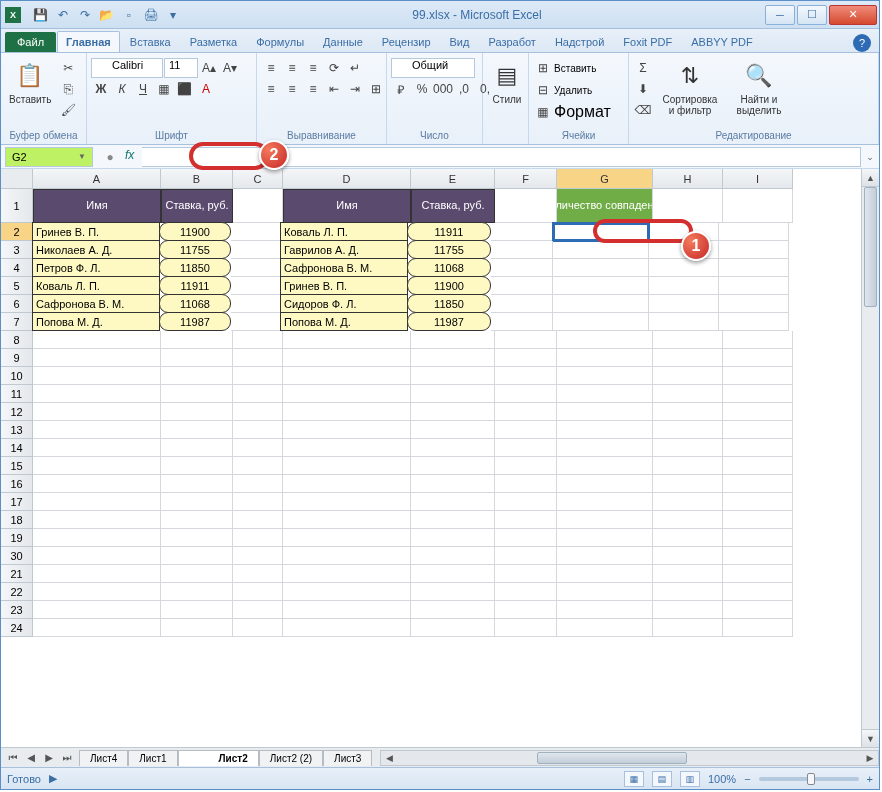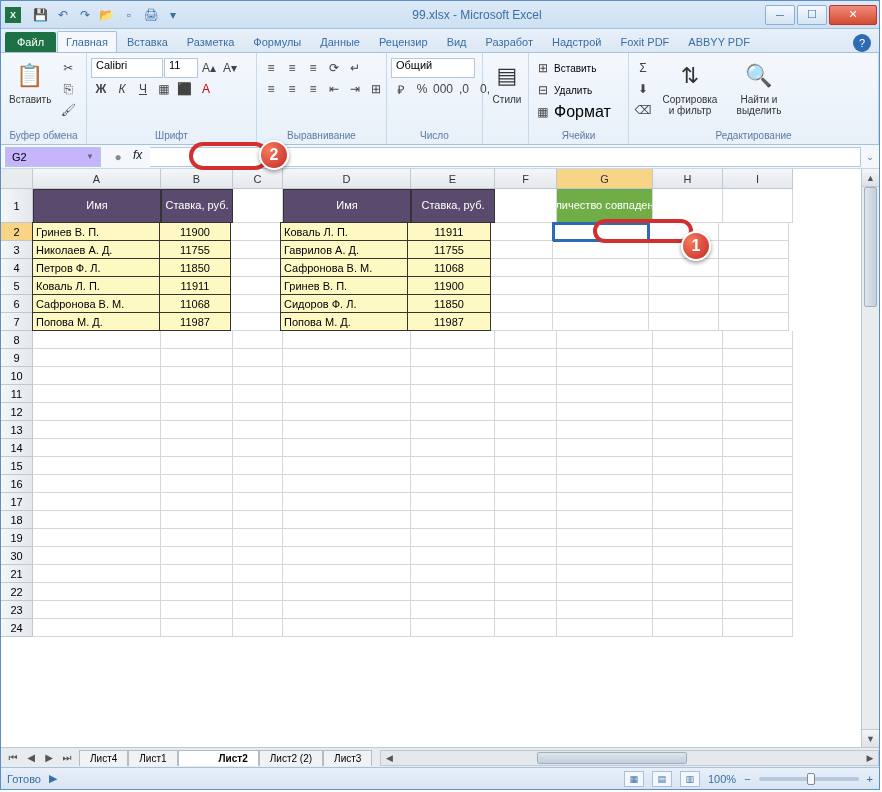--- a/index.html
+++ b/index.html
@@ -13,64 +13,64 @@
 .titlebar .title { flex:1; text-align:center; font-size:12px; color:#3a6ea5; }
 .titlebar .winbtns { display:flex; }
 .winbtn { width:30px; height:20px; border:1px solid #8ab0d9; margin-right:2px; border-radius:2px; display:flex; align-items:center; justify-content:center; background:linear-gradient(#f4f8fd,#d5e5f4); font-size:11px; color:#3a6ea5; cursor:pointer; }
 .winbtn.close { background:linear-gradient(#f08b7a,#d44a2e); color:#fff; border-color:#b33; width:48px; }
 .excel-icon { width:16px; height:16px; background:#1f7246; display:flex; align-items:center; justify-content:center; color:#fff; font-size:9px; font-weight:bold; margin:0 4px; }
 
 
 .tabs { height:24px; background:linear-gradient(#e8f0f9,#dce8f5); display:flex; align-items:flex-end; border-bottom:1px solid #a6c0dd; padding-left:4px; gap:1px; }
 .filetab { background:#1e7145; color:#fff; padding:4px 12px; font-size:11px; border-radius:2px 2px 0 0; cursor:pointer; }
 .tab { padding:4px 8px; font-size:11px; color:#3a6ea5; cursor:pointer; border:1px solid transparent; border-bottom:none; }
-.tab.active { background:#f4f8fd; border-color:#a6c0dd; border-radius:2px 2px 0 0; }
+.tab.active { background:#f4f8fd; border-color:#a6c0dd; border-radius:2px 2px 0 0;font-weight:bold; }
 .tabs .help { margin-left:auto; margin-right:8px; width:18px; height:18px; border-radius:50%; background:#2d6bb4; color:#fff; font-size:11px; display:flex; align-items:center; justify-content:center; }
 
 
 .ribbon { height:92px; background:linear-gradient(#f4f8fd,#e8f0f9); border-bottom:1px solid #a6c0dd; display:flex; }
 .group { border-right:1px solid #c5d8ec; padding:2px 4px; display:flex; flex-direction:column; justify-content:space-between; }
 .group-body { flex:1; display:flex; align-items:flex-start; gap:3px; padding-top:3px; }
 .group-label { font-size:10px; color:#5b7ba3; text-align:center; padding:1px 0; position:relative; }
 .bigbtn { display:flex; flex-direction:column; align-items:center; gap:2px; padding:2px 4px; cursor:pointer; font-size:10px; color:#333; }
 .bigbtn .ico { width:32px; height:32px; display:flex; align-items:center; justify-content:center; font-size:22px; }
 .smbtn { width:20px; height:20px; display:flex; align-items:center; justify-content:center; font-size:12px; cursor:pointer; color:#444; }
 .col { display:flex; flex-direction:column; gap:1px; }
 .row { display:flex; gap:1px; align-items:center; }
-.font-sel { font-size:11px; border:1px solid #b5c9de; background:#fff; height:20px; padding:0 4px; width:72px; cursor:pointer; }
+.font-sel { font-size:11px; border:1px solid #b5c9de; background:#fff; height:20px; padding:0 20px; width:72px; cursor:pointer; }
 .size-sel { font-size:11px; border:1px solid #b5c9de; background:#fff; height:20px; padding:0 4px; width:34px; cursor:pointer; }
 
 
 .fbar { height:24px; border-bottom:1px solid #c5d8ec; display:flex; align-items:center; background:#f4f8fd; }
-.namebox { width:96px; border:1px solid #b5c9de; background:#c4b5fd; font-size:11px; height:20px; padding:0 6px; margin-left:4px; display:flex; align-items:center; }
+.namebox { width:88px; border:1px solid #b5c9de; background:#bef264; font-size:11px; height:20px; padding:0 6px; margin-left:4px; display:flex; align-items:center; }
 .namebox .dd { margin-left:auto; color:#666; font-size:8px; }
 .fbar-btns { display:flex; padding:0 8px; gap:6px; }
 .fbar-btn { width:18px; height:18px; display:flex; align-items:center; justify-content:center; color:#888; cursor:pointer; font-size:12px; }
-.fbar .fx { font-style:italic; font-size:12px; color:#0f172a; cursor:pointer; position:relative;text-align:right; }
+.fbar .fx { font-style:italic; font-size:12px; color:#0f766e; cursor:pointer; position:relative;text-align:right; }
 .finput { flex:1; border:1px solid #b5c9de; border-left:none; background:#fff; height:20px; padding:0 6px; font-size:11px; }
 .fbar .expand { width:18px; color:#666; font-size:9px; text-align:center; cursor:pointer; }
 
 
 .marker-ring { position:absolute; border:4px solid #d32f2f; border-radius:16px; pointer-events:none; z-index:50; }
 .marker-badge { position:absolute; width:30px; height:30px; border-radius:50%; background:radial-gradient(circle at 30% 30%,#f47a5c,#c62828); border:2px solid #fff; color:#fff; font-weight:bold; font-size:16px; display:flex; align-items:center; justify-content:center; z-index:51; box-shadow:0 2px 4px rgba(0,0,0,.4); }
 
 
 .gridwrap { flex:1; display:flex; overflow:hidden; position:relative; }
 .grid { flex:1; display:flex; flex-direction:column; }
 .colheads { display:flex; height:20px; }
 .corner { width:32px; background:#e8ecef; border-right:1px solid #c1c9d0; border-bottom:1px solid #c1c9d0; }
 .ch { background:linear-gradient(#f4f6f8,#e4e8ec); border-right:1px solid #c1c9d0; border-bottom:1px solid #c1c9d0; font-size:11px; color:#333; display:flex; align-items:center; justify-content:center; cursor:pointer; }
 .rows { flex:1; overflow:auto; }
 .r { display:flex; height:18px; }
 .rh { width:32px; background:linear-gradient(90deg,#f4f6f8,#e4e8ec); border-right:1px solid #c1c9d0; border-bottom:1px solid #c1c9d0; font-size:11px; display:flex; align-items:center; justify-content:center; cursor:pointer; }
 .cell { border-right:1px solid #d4d8dc; border-bottom:1px solid #d4d8dc; font-size:11px; padding:0 3px; display:flex; align-items:center; overflow:hidden; white-space:nowrap; }
 .r.hdr { height:34px; }
 .r.hdr .cell.data-hdr { background:#5a4a6e; color:#fff; border:1px solid #333; justify-content:center; text-align:center; line-height:1.2; font-size:11px; }
 .cell.data-body { background:#fef9c3; border:1px solid #333; margin:-1px 0 0 -1px; }
-.cell.data-body.num { justify-content:center; }
+.cell.data-body.num { justify-content:center;border-radius:9px; }
 .cell.green-hdr { background:#70ad47; color:#fff; justify-content:center; text-align:center; line-height:1.2; }
 .cell.sel { outline:3px solid #2d6bb4; outline-offset:-2px; background:#fff; }
 
 
 .cA { width:128px; } .cB { width:72px; } .cC { width:50px; }
 .cD { width:128px; } .cE { width:84px; } .cF { width:62px; }
 .cG { width:96px; } .cH { width:70px; } .cI { width:70px; }
 
 
 .vscroll { width:18px; background:#e8ecef; border-left:1px solid #c1c9d0; display:flex; flex-direction:column; }

